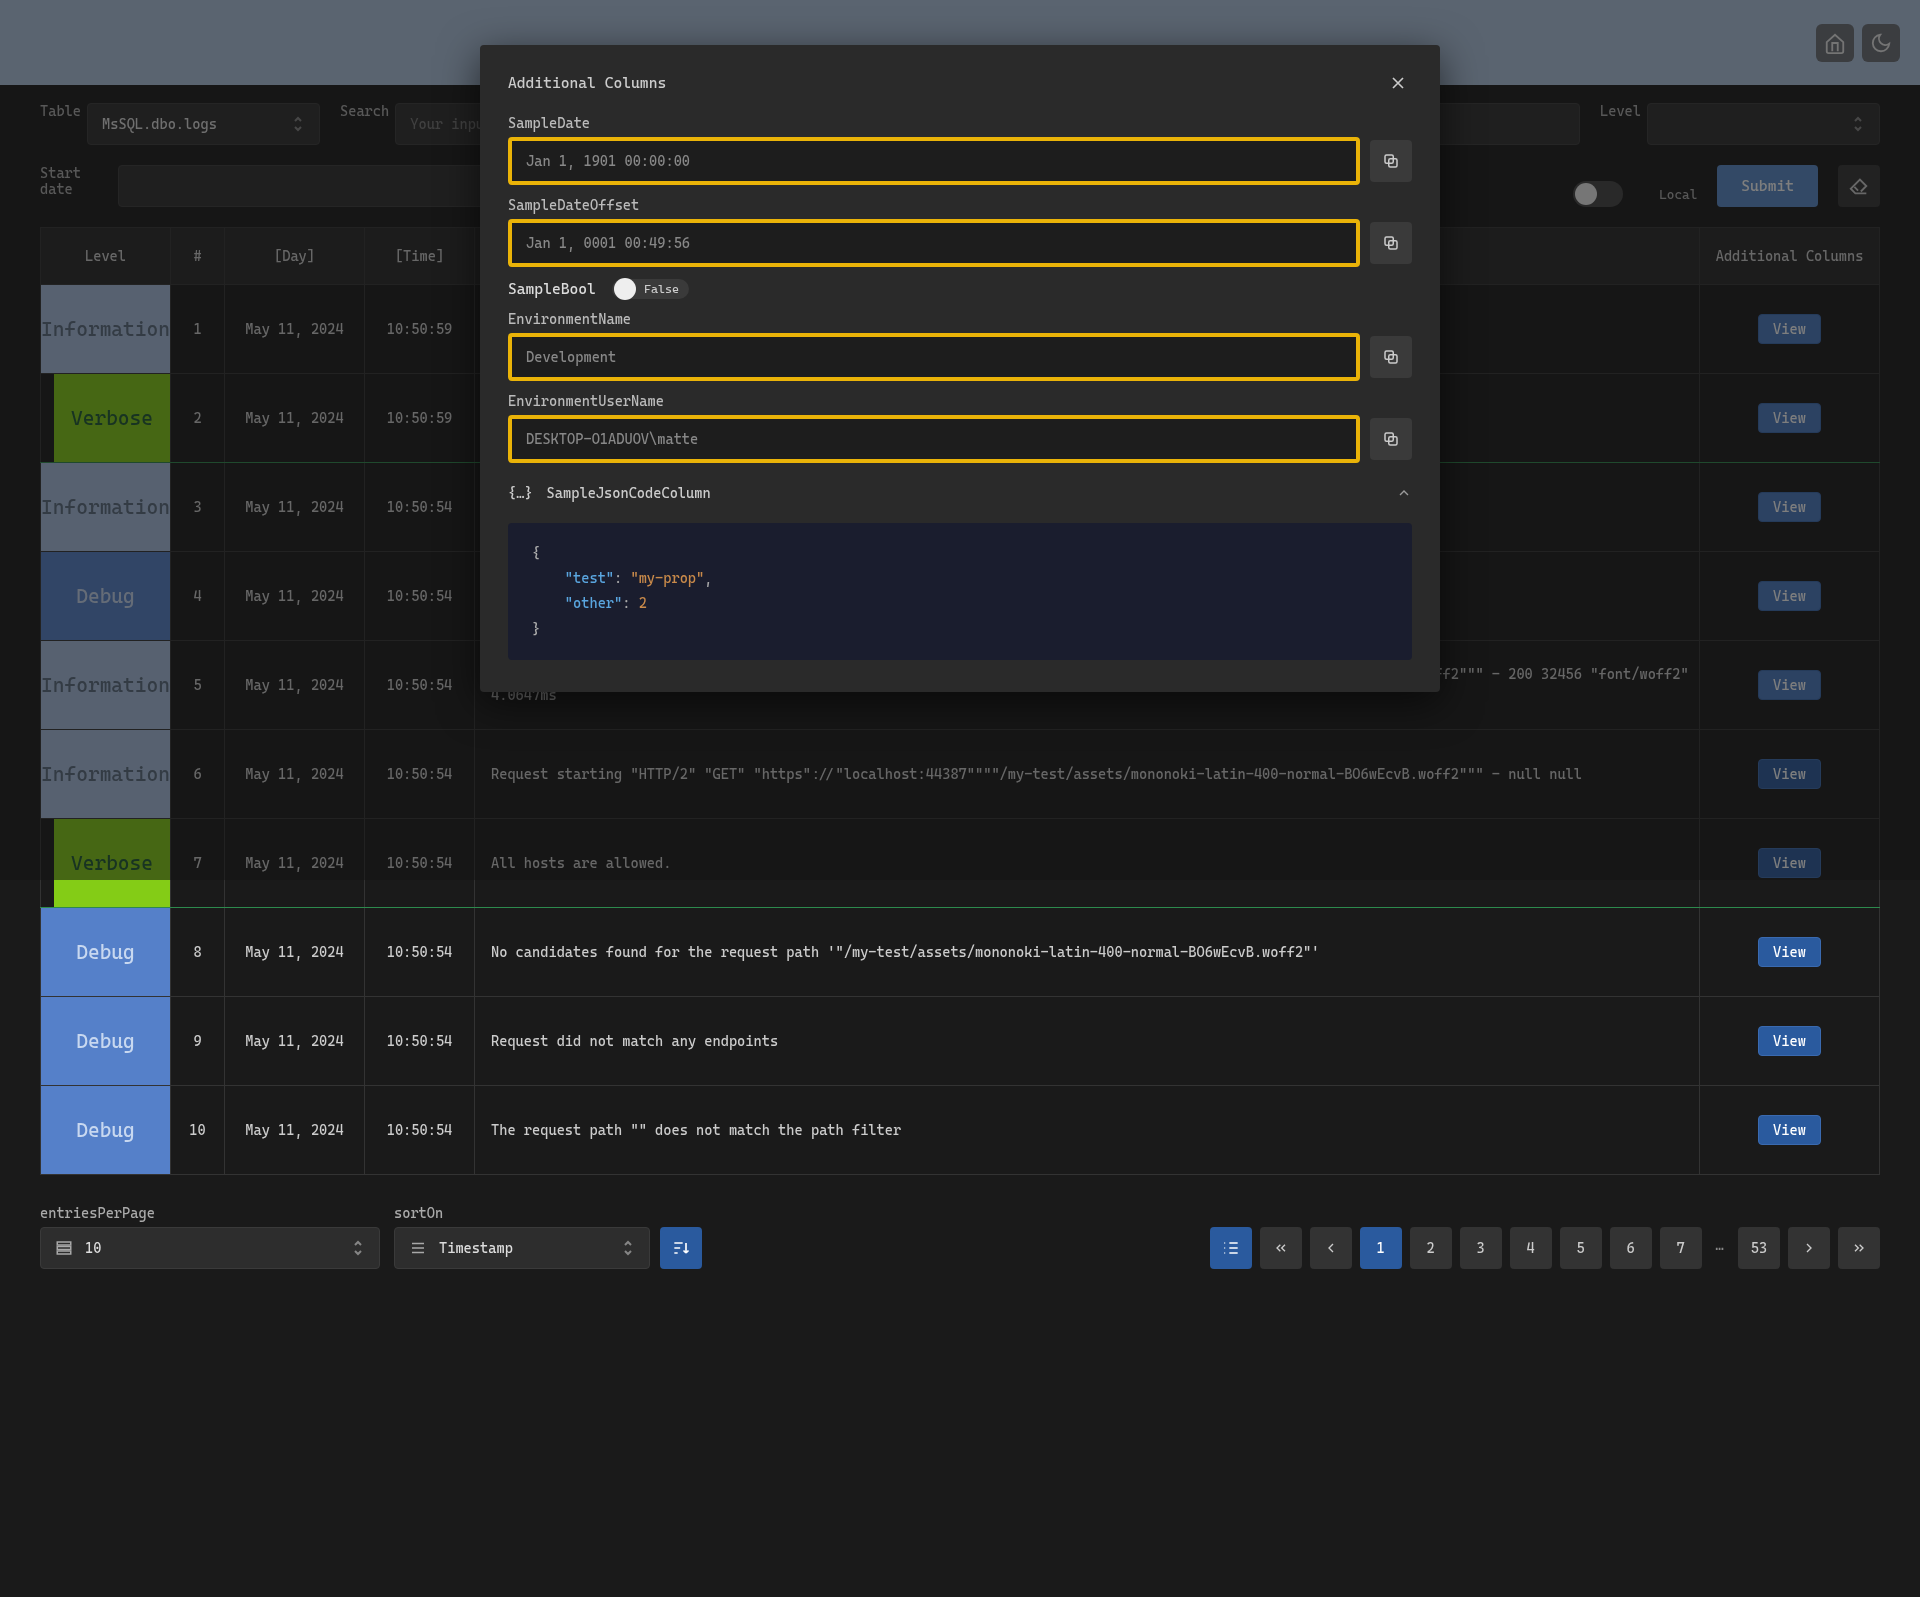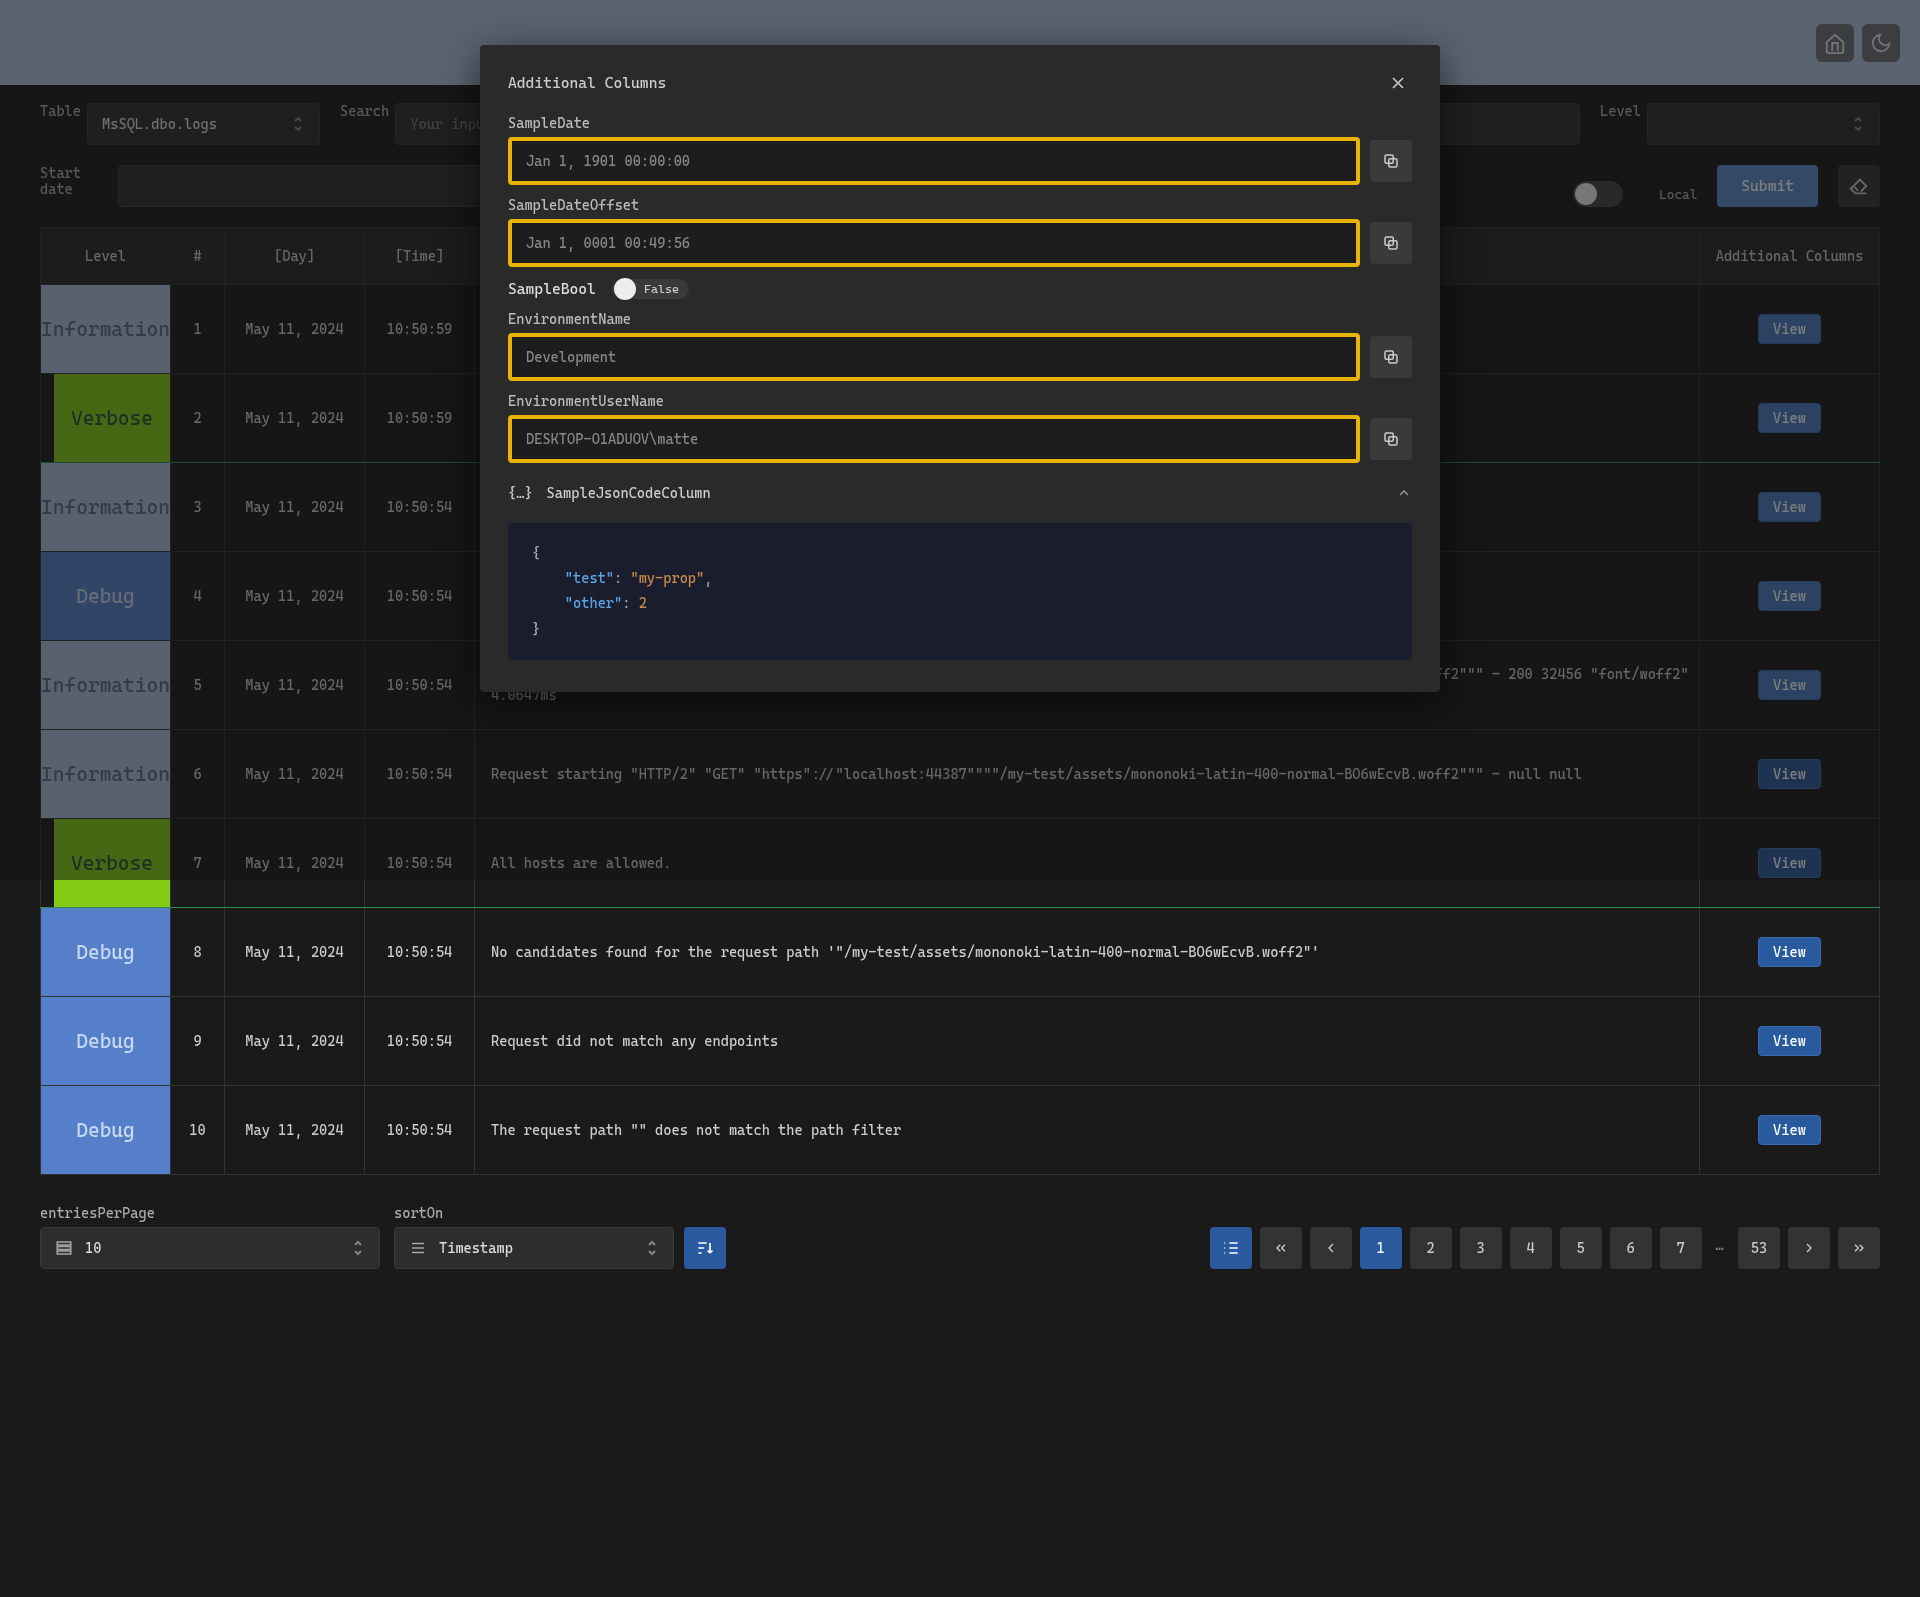--- a/index.html
+++ b/index.html
@@ -386,21 +386,21 @@
         <span>10</span>
         <span class="spacer"></span>
         <svg class="chev-updown" width="14" height="18" viewBox="0 0 14 18" fill="none" stroke="currentColor" stroke-width="2">
             <path d="M4 6l3-3 3 3M4 12l3 3 3-3"></path>
           </svg>
       </div>
     </div>
     <div class="footer-row">
       <div class="footer-group">
         <span class="field-label">sortOn</span>
-        <div class="footer-select" style="width:280px">
+        <div class="footer-select" style="width:256px">
           <svg class="sel-icon" width="18" height="18" viewBox="0 0 24 24" fill="none" stroke="currentColor" stroke-width="2">
               <path d="M4 6h16M4 12h16M4 18h16"></path>
             </svg>
           <span>Timestamp</span>
           <span class="spacer"></span>
           <svg class="chev-updown" width="14" height="18" viewBox="0 0 14 18" fill="none" stroke="currentColor" stroke-width="2">
               <path d="M4 6l3-3 3 3M4 12l3 3 3-3"></path>
             </svg>
         </div>
       </div>

